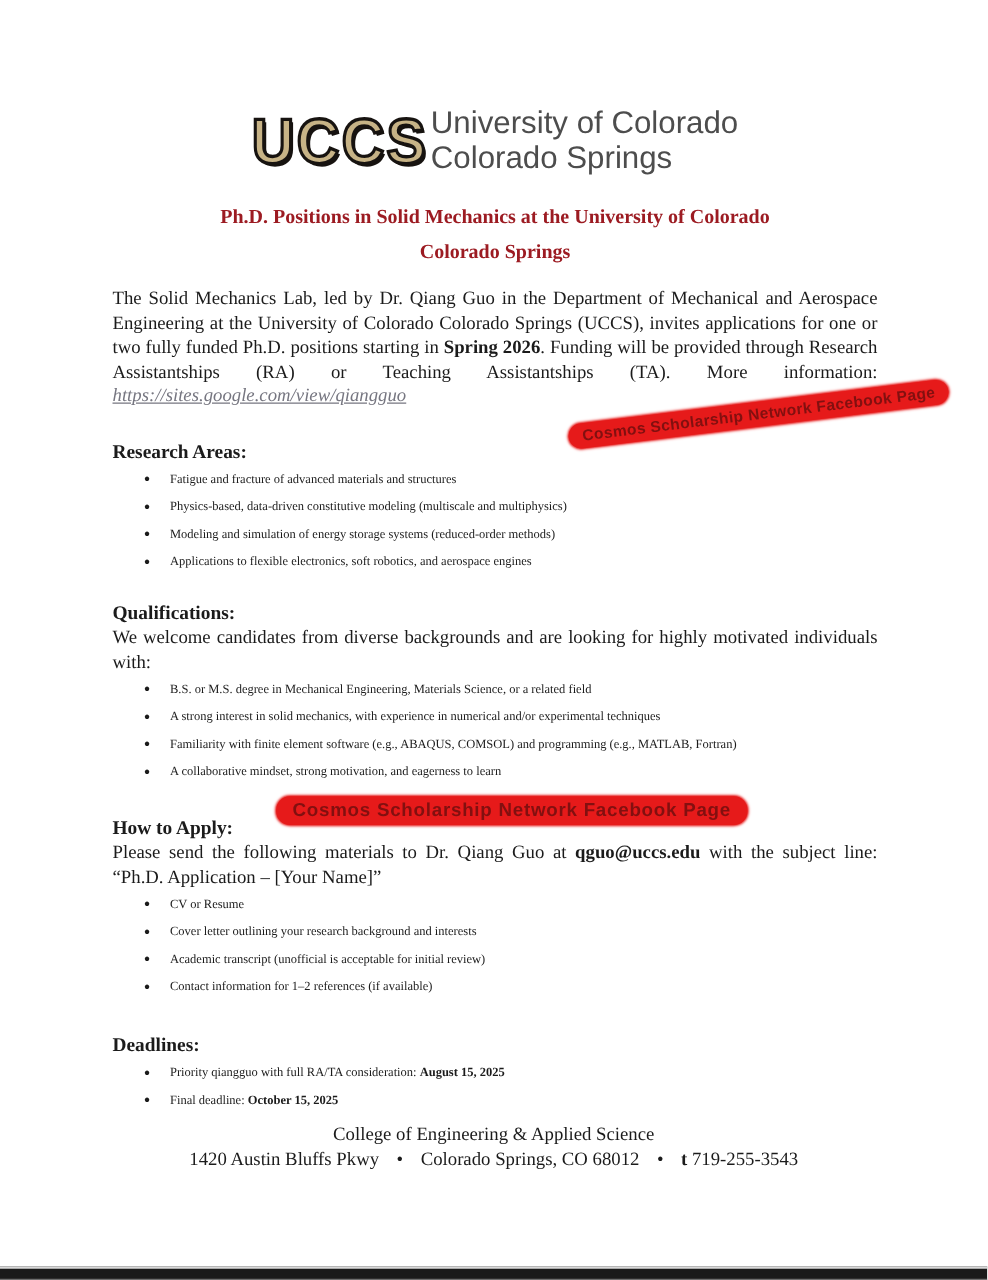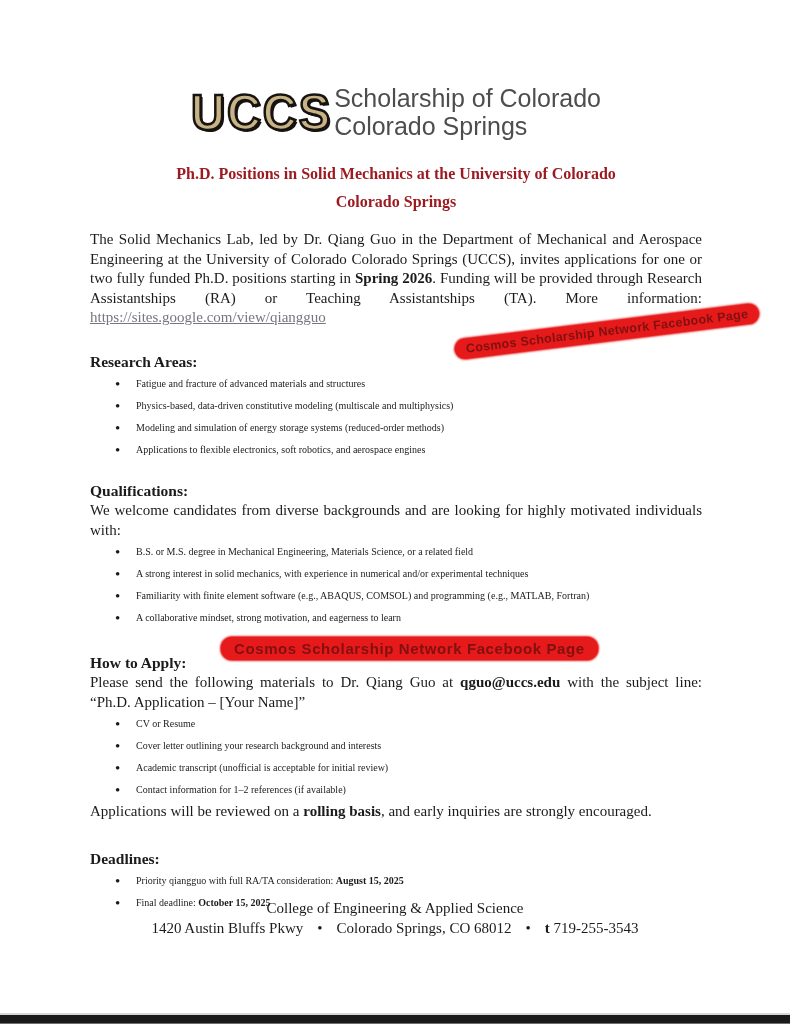--- a/index.html
+++ b/index.html
@@ -68,20 +68,21 @@
     position:absolute; left:25px; top:0;
     font-size:15px;
   }
   .sec-research { margin-top:24px; }
   .sec-qual { margin-top:21px; }
   .sec-apply { margin-top:25px; }
   .sec-deadlines { margin-top:27px; }
   b { font-weight:bold; }
   a.doc-link {
     color:var(--link,#767680);
+    font-style:italic;
     text-decoration:underline;
     cursor:pointer;
   }
   
   .wm {
     position:absolute;
     font-family:"Liberation Sans", sans-serif;
     font-weight:bold;
     white-space:nowrap;
     background:var(--watermark_bg,#e61a1a);
@@ -125,21 +126,21 @@
 </head>
 <body>
 
 <div class="page">
 
   <div class="content">
 
     <div class="logo-row">
       <div class="logo-mark">UCCS</div>
       <div class="logo-text">
-        <div>Scholarship of Colorado</div>
+        <div>University of Colorado</div>
         <div>Colorado Springs</div>
       </div>
     </div>
 
     <div class="doc-title">
       <div>Ph.D. Positions in Solid Mechanics at the University of Colorado</div>
       <div>Colorado Springs</div>
     </div>
 
     <p class="para intro"><span>The Solid Mechanics Lab, led by Dr. Qiang Guo in the Department of Mechanical and Aerospace Engineering at the University of Colorado Colorado Springs (UCCS), invites applications for one or two fully funded Ph.D. positions starting in </span><b>Spring 2026</b><span>. Funding will be provided through Research Assistantships (RA) or Teaching Assistantships (TA). More information: </span><a class="doc-link">https://sites.google.com/view/qiangguo</a></p>
@@ -167,21 +168,20 @@
 
     <div class="sec-apply">
       <div class="section-heading">How to Apply:</div>
       <p class="para" style="margin:0;"><span>Please send the following materials to Dr. Qiang Guo at </span><b>qguo@uccs.edu</b><span> with the subject line: “Ph.D. Application – [Your Name]”</span></p>
       <ul class="bullets">
         <li>CV or Resume</li>
         <li>Cover letter outlining your research background and interests</li>
         <li>Academic transcript (unofficial is acceptable for initial review)</li>
         <li>Contact information for 1–2 references (if available)</li>
       </ul>
-      <p class="para" style="margin:2px 0 0 0;"><span>Applications will be reviewed on a </span><b>rolling basis</b><span>, and early inquiries are strongly encouraged.</span></p>
     </div>
 
     <div class="sec-deadlines">
       <div class="section-heading">Deadlines:</div>
       <ul class="bullets">
         <li><span>Priority qiangguo with full RA/TA consideration: </span><b>August 15, 2025</b></li>
         <li><span>Final deadline: </span><b>October 15, 2025</b></li>
       </ul>
     </div>
 

